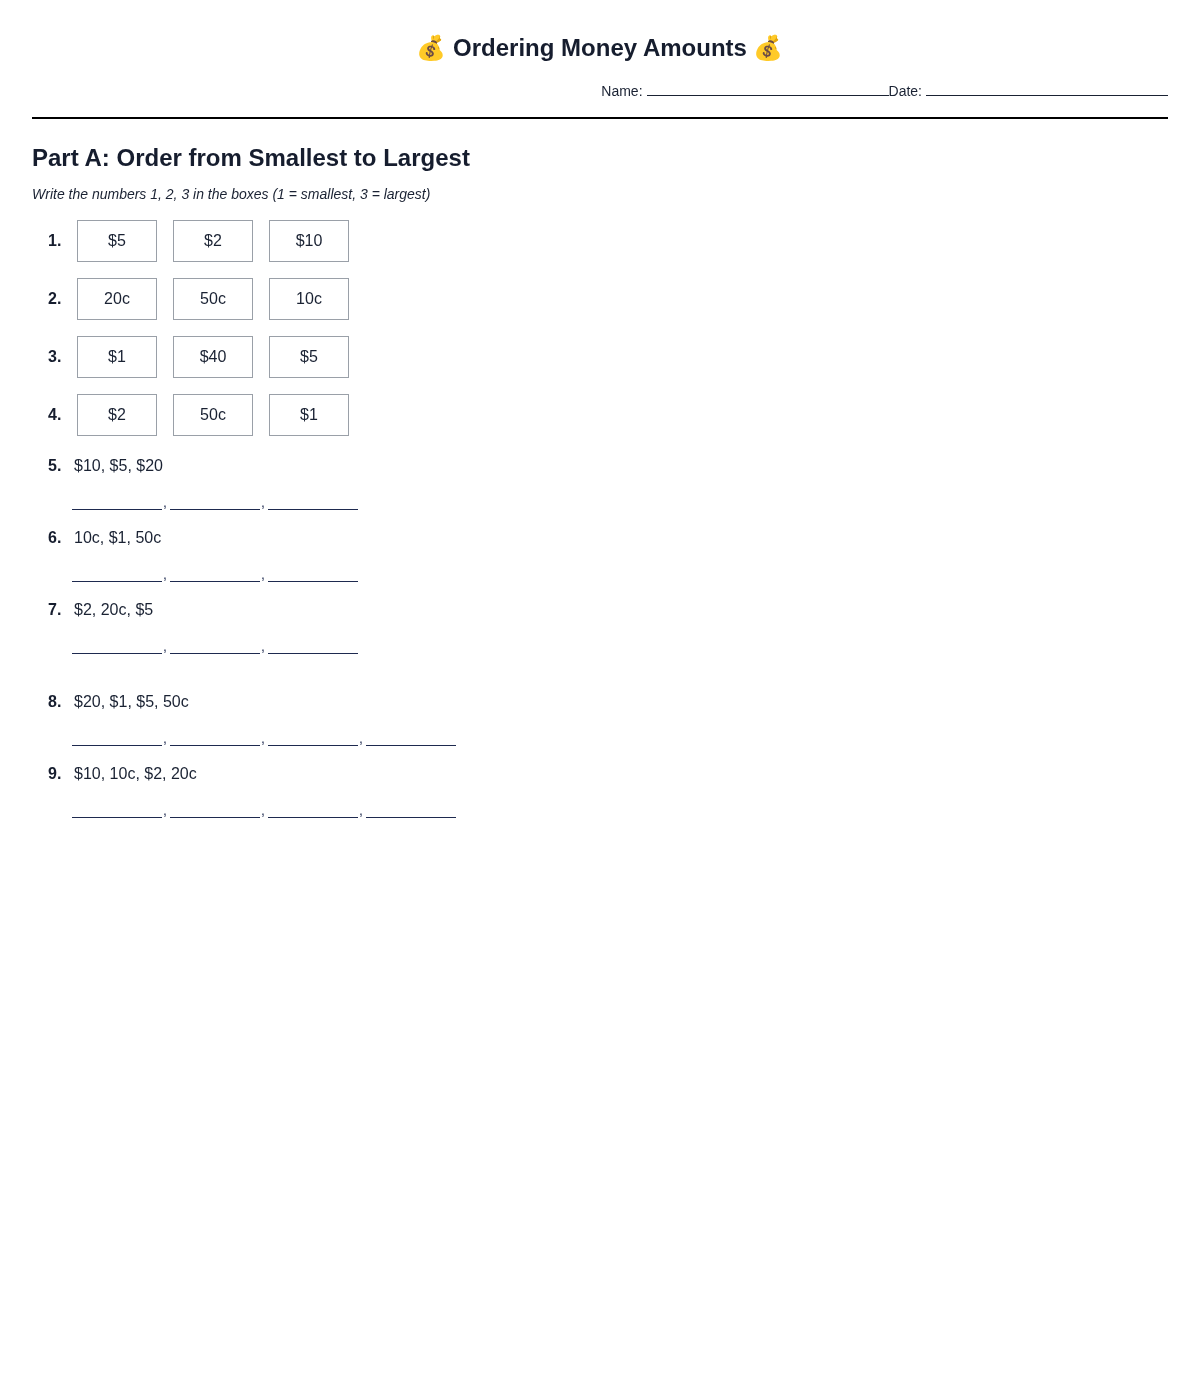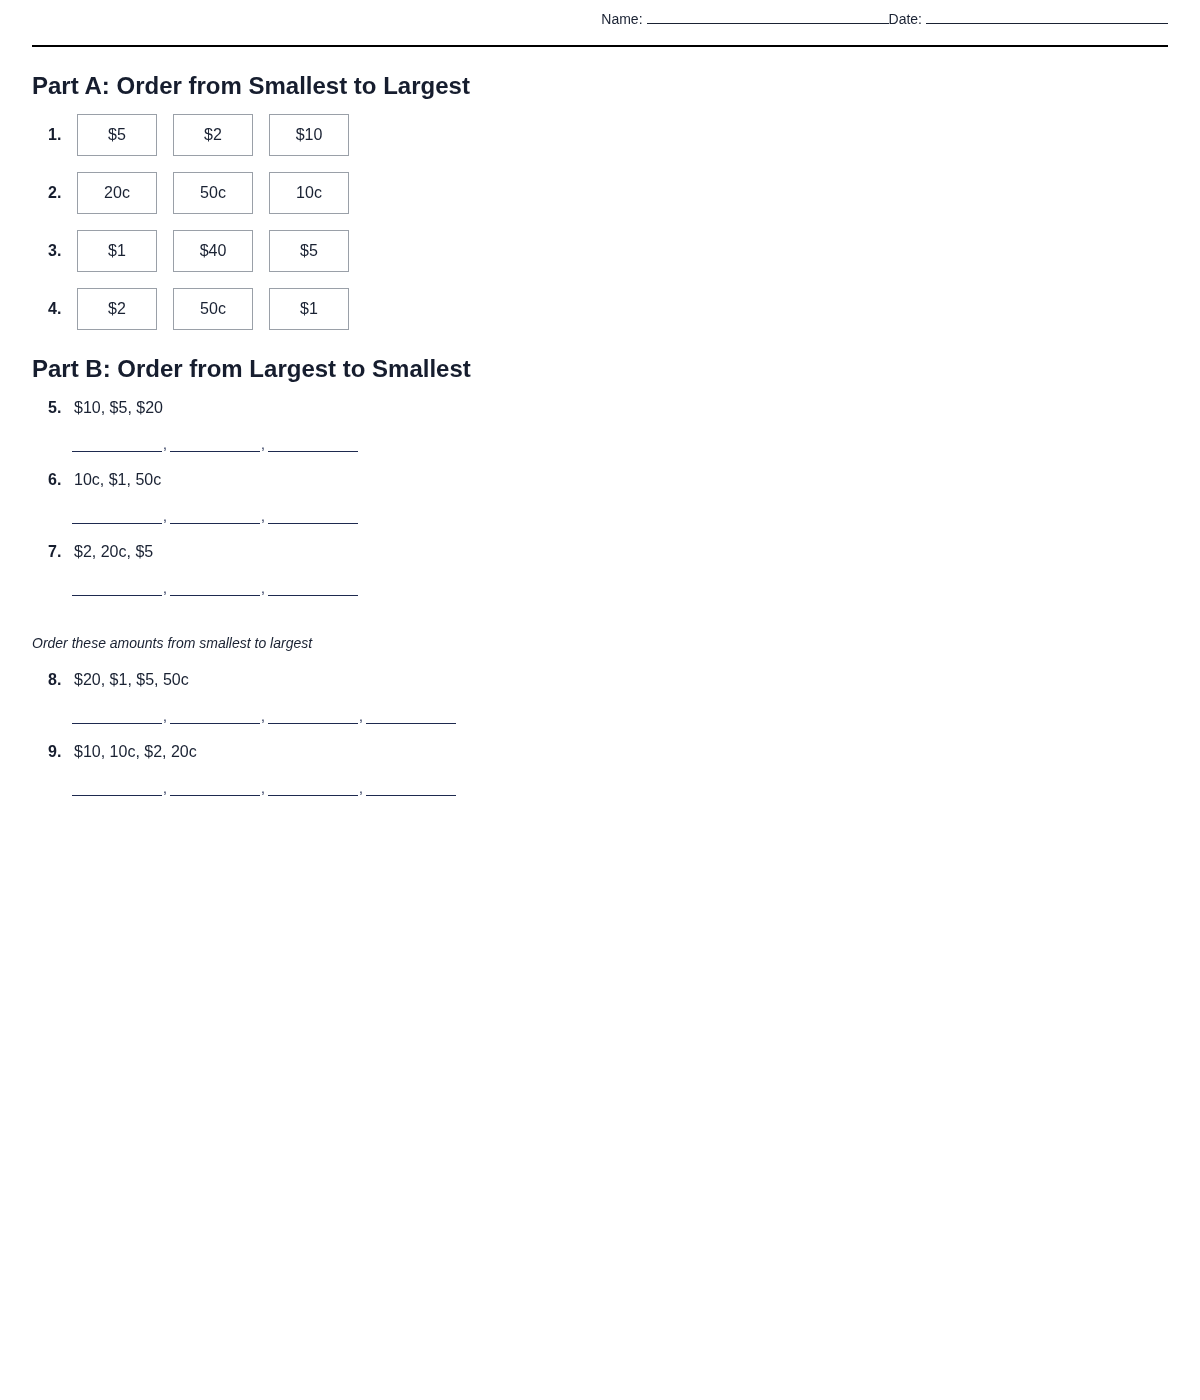--- a/index.html
+++ b/index.html
@@ -104,34 +104,40 @@
     }
     .comma { display: inline-block; width: 8px; text-align: left; padding-left: 1px; }
     #partB { margin-top: 20px; }
     #partC { margin-top: 20px; }
   </style>
 </head>
 <body>
 
 <div class="page">
 
+  <div class="title">
+    <span class="emoji">💰</span>
+    <span>Ordering Money Amounts</span>
+    <span class="emoji">💰</span>
+  </div>
 
   <div class="header-row">
     <div>
       <span>Name:</span><span class="field-line"></span>
     </div>
     <div>
       <span>Date:</span><span class="field-line"></span>
     </div>
   </div>
 
   <div class="rule"></div>
 
   <section id="partA">
     <h2 class="section-title">Part A: Order from Smallest to Largest</h2>
+    <p class="instructions">Write the numbers 1, 2, 3 in the boxes (1 = smallest, 3 = largest)</p>
     <div class="box-rows" id="partA-rows">
         <div class="box-row">
           <span class="q-num">1.</span>
           <div class="money-box">$5</div>
           <div class="money-box">$2</div>
           <div class="money-box">$10</div>
         </div>
         <div class="box-row">
           <span class="q-num">2.</span>
           <div class="money-box">20c</div>
@@ -147,21 +153,20 @@
         <div class="box-row">
           <span class="q-num">4.</span>
           <div class="money-box">$2</div>
           <div class="money-box">50c</div>
           <div class="money-box">$1</div>
         </div>
       </div>
   </section>
 
   <section id="partB">
-    <h2 class="section-title">Part B: Order from Largest to Smallest</h2>
     <div class="list-q" id="partB-rows">
         <div class="list-item">
           <div class="prompt">
             <span class="q-num">5.</span>
             <span>$10, $5, $20</span>
           </div>
           <div class="answers">
             <span class="blank"></span>
             <span class="comma">,</span>
             <span class="blank"></span>
@@ -192,21 +197,20 @@
             <span class="comma">,</span>
             <span class="blank"></span>
             <span class="comma">,</span>
             <span class="blank"></span>
           </div>
         </div>
       </div>
   </section>
 
   <section id="partC">
-    <p class="instructions">Order these amounts from smallest to largest</p>
     <div class="list-q" id="partC-rows">
         <div class="list-item">
           <div class="prompt">
             <span class="q-num">8.</span>
             <span>$20, $1, $5, 50c</span>
           </div>
           <div class="answers">
             <span class="blank"></span>
             <span class="comma">,</span>
             <span class="blank"></span>

